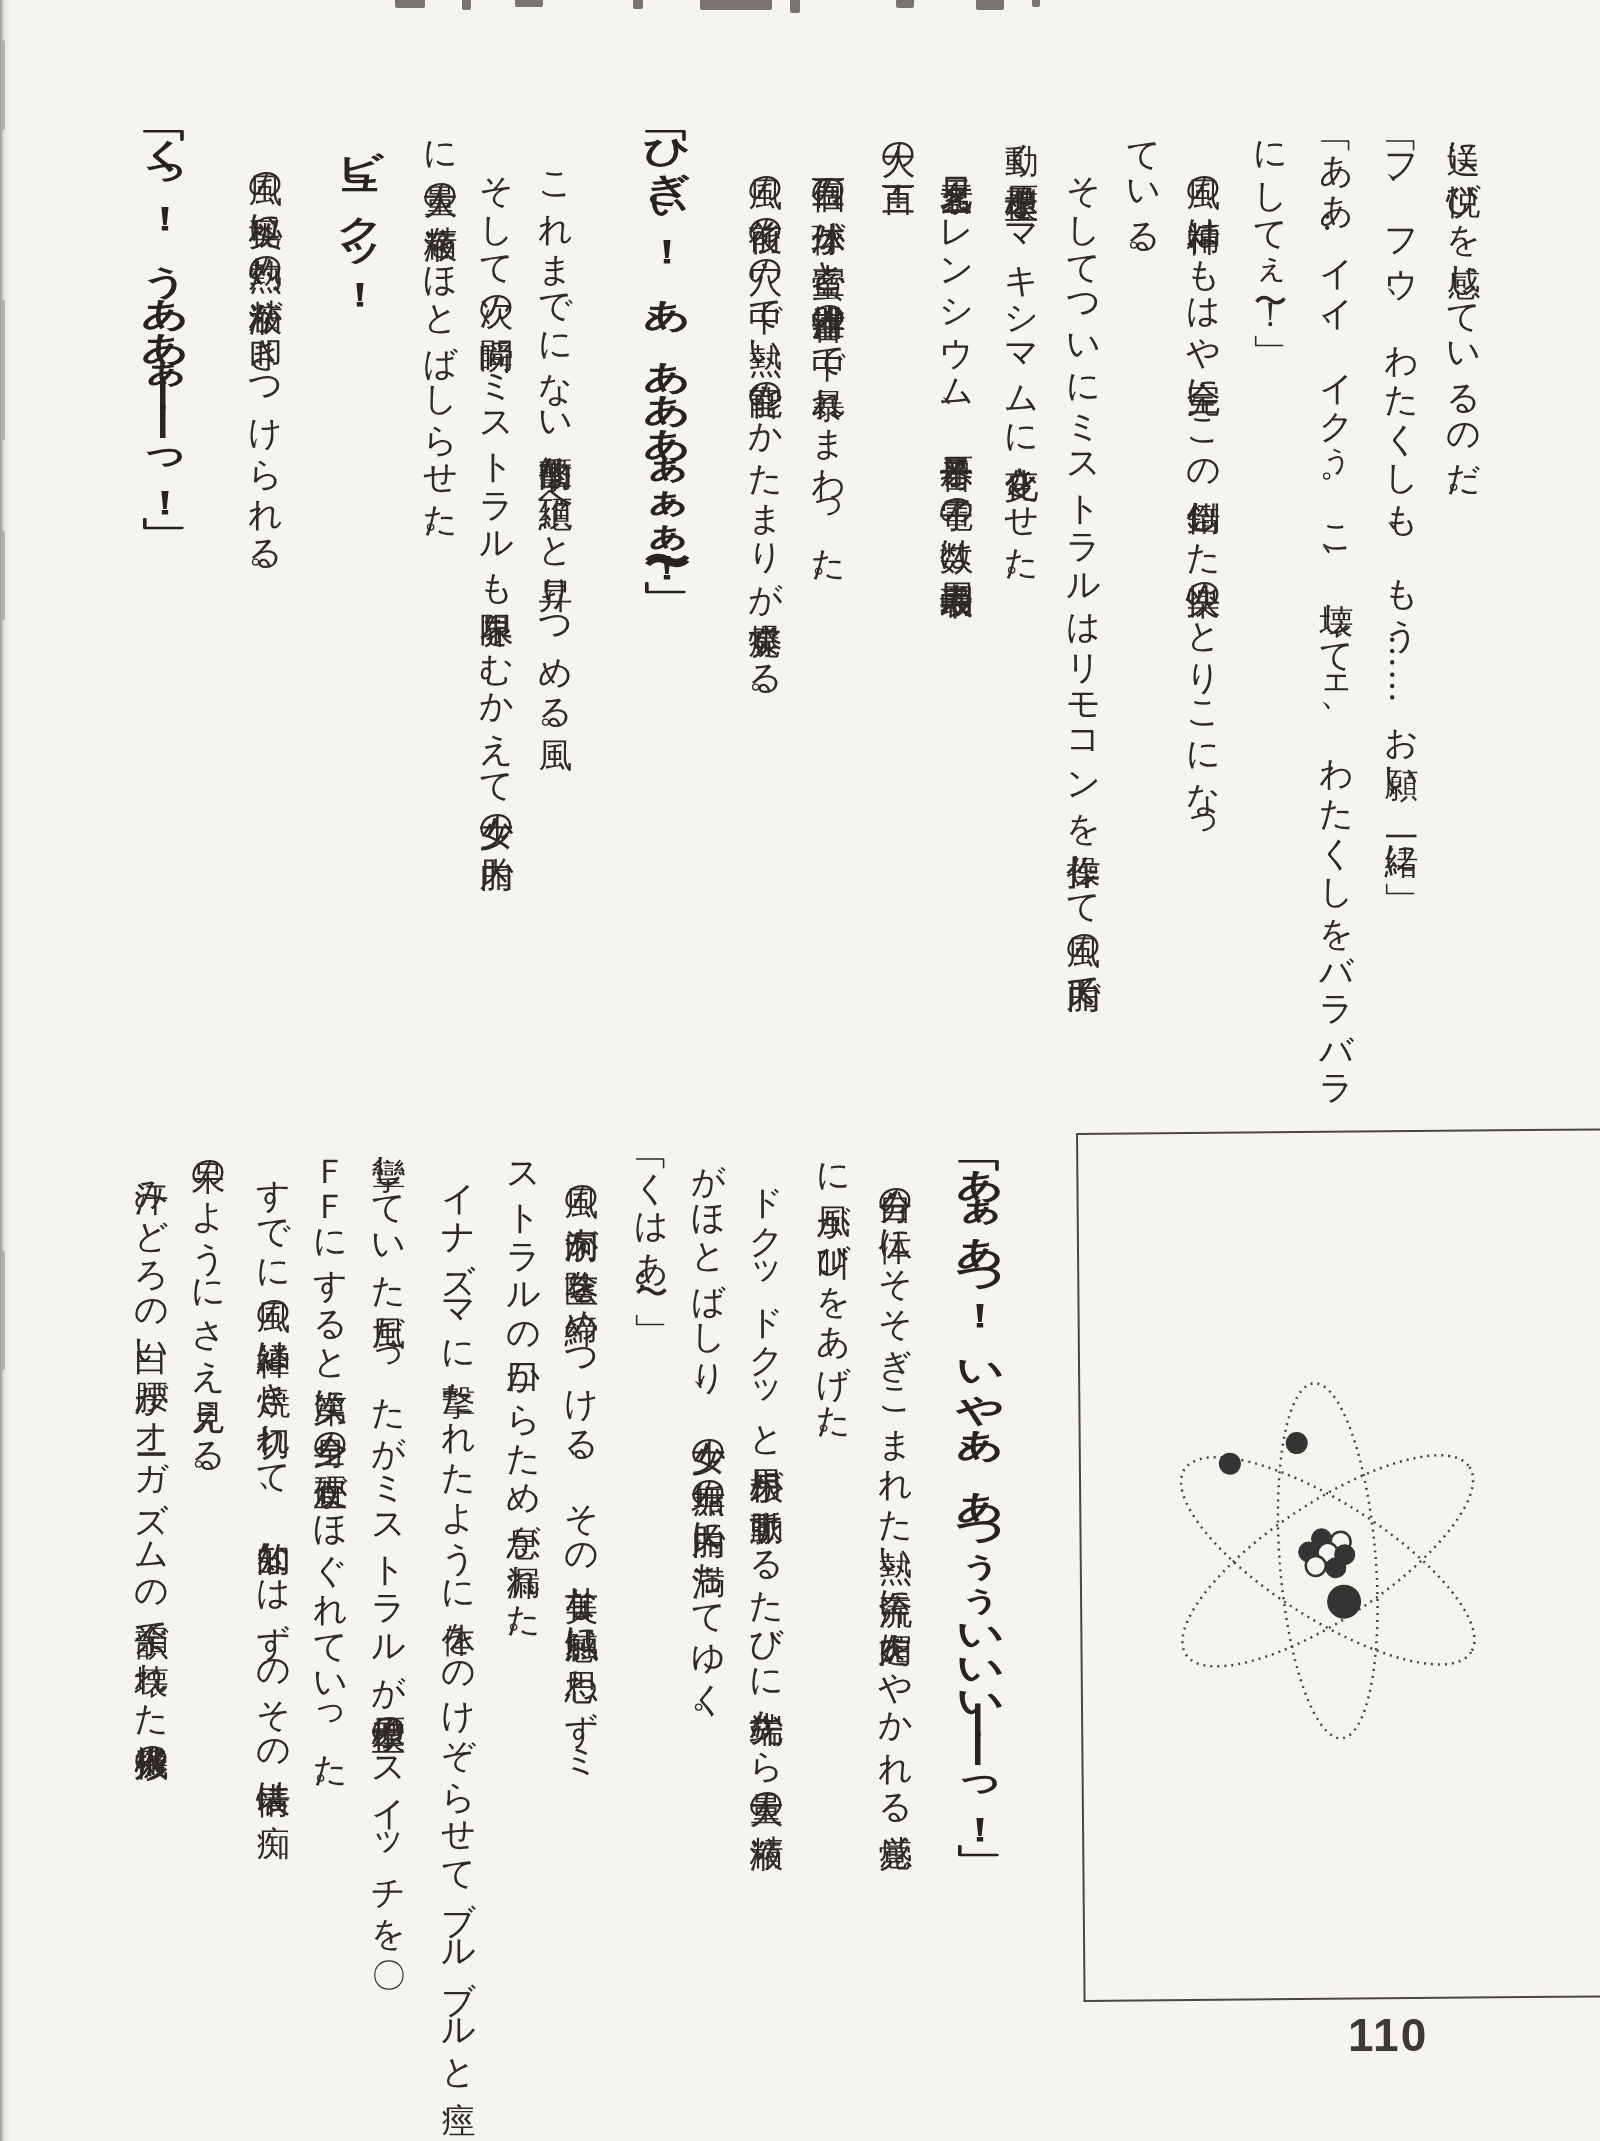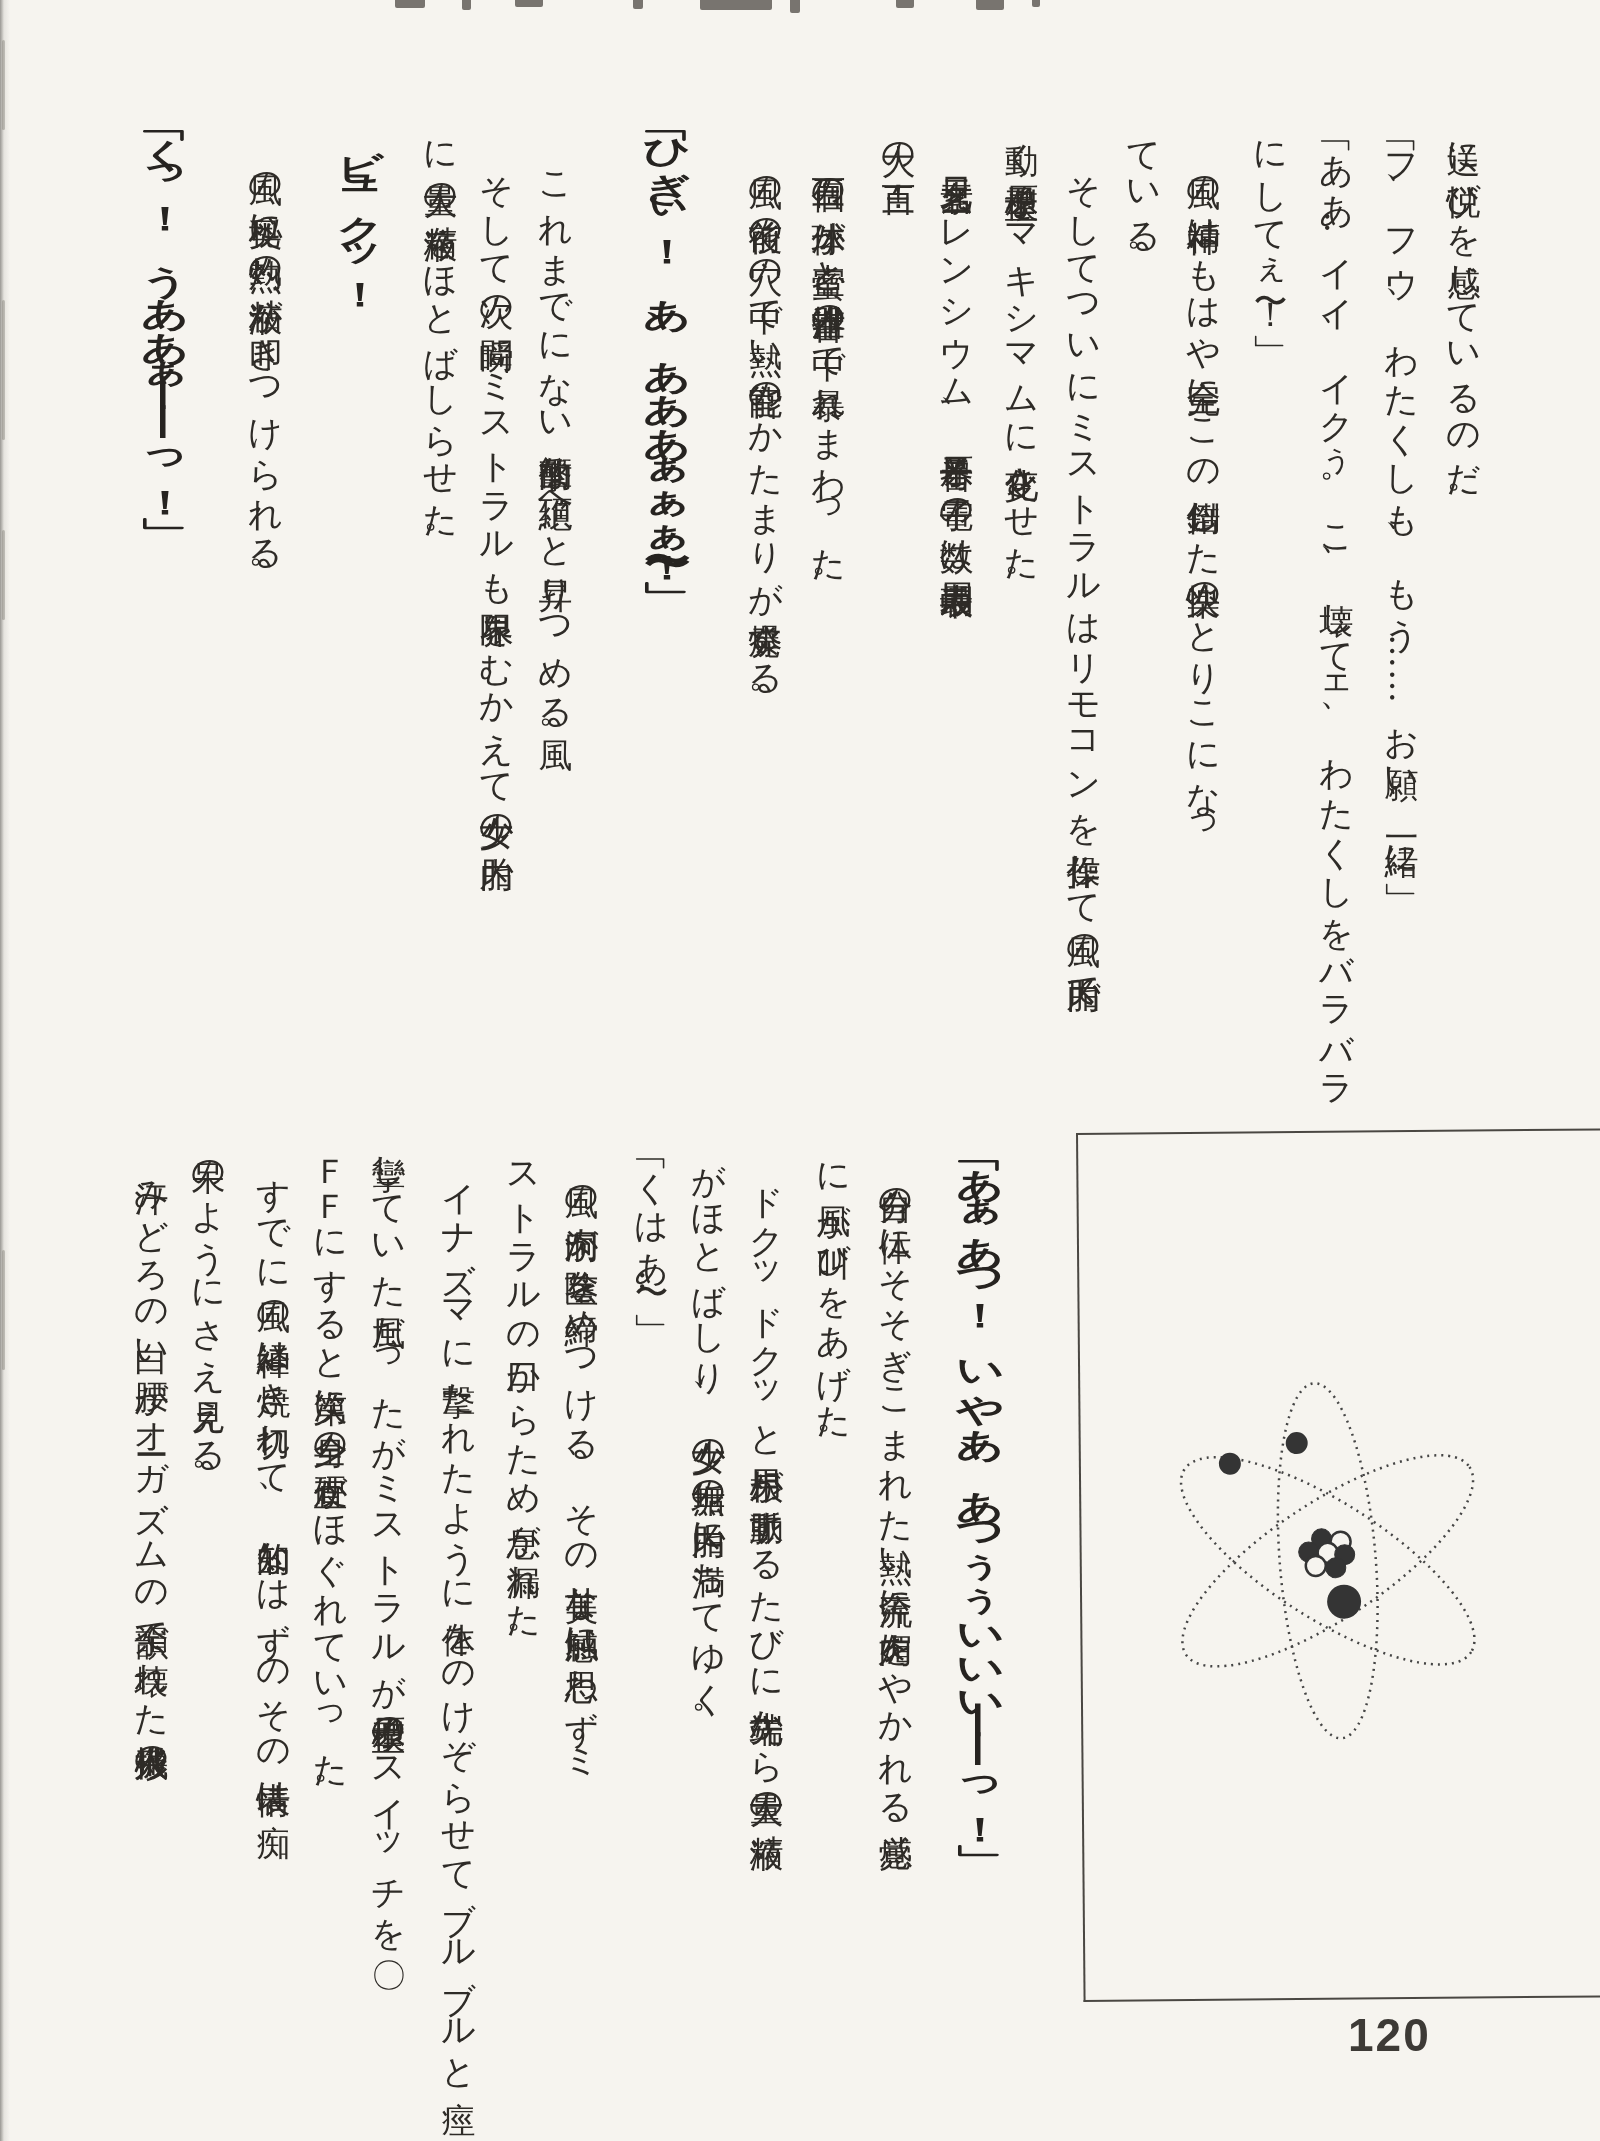--- a/index.html
+++ b/index.html
@@ -119,14 +119,14 @@
         <circle cx="240" cy="406" r="10" fill="#343434" stroke="#343434"></circle>
         <circle cx="259" cy="409" r="10" fill="#f6f4ef" stroke="#343434" stroke-width="2.5"></circle>
         <circle cx="227" cy="419" r="10" fill="#343434" stroke="#343434"></circle>
         <circle cx="246" cy="420" r="10" fill="#f6f4ef" stroke="#343434" stroke-width="2.5"></circle>
         <circle cx="263" cy="422" r="10" fill="#343434" stroke="#343434"></circle>
         <circle cx="234" cy="433" r="10" fill="#f6f4ef" stroke="#343434" stroke-width="2.5"></circle>
         <circle cx="254" cy="435" r="10" fill="#343434" stroke="#343434"></circle>
       </svg>
   </figure>
 
-  <div class="page-number" id="page-number" style="left: 1348px; top: 2008px;">120</div>
+  <div class="page-number" id="page-number" style="left: 1348px; top: 2008px;">110</div>
 </div>
 
 </body></html>

